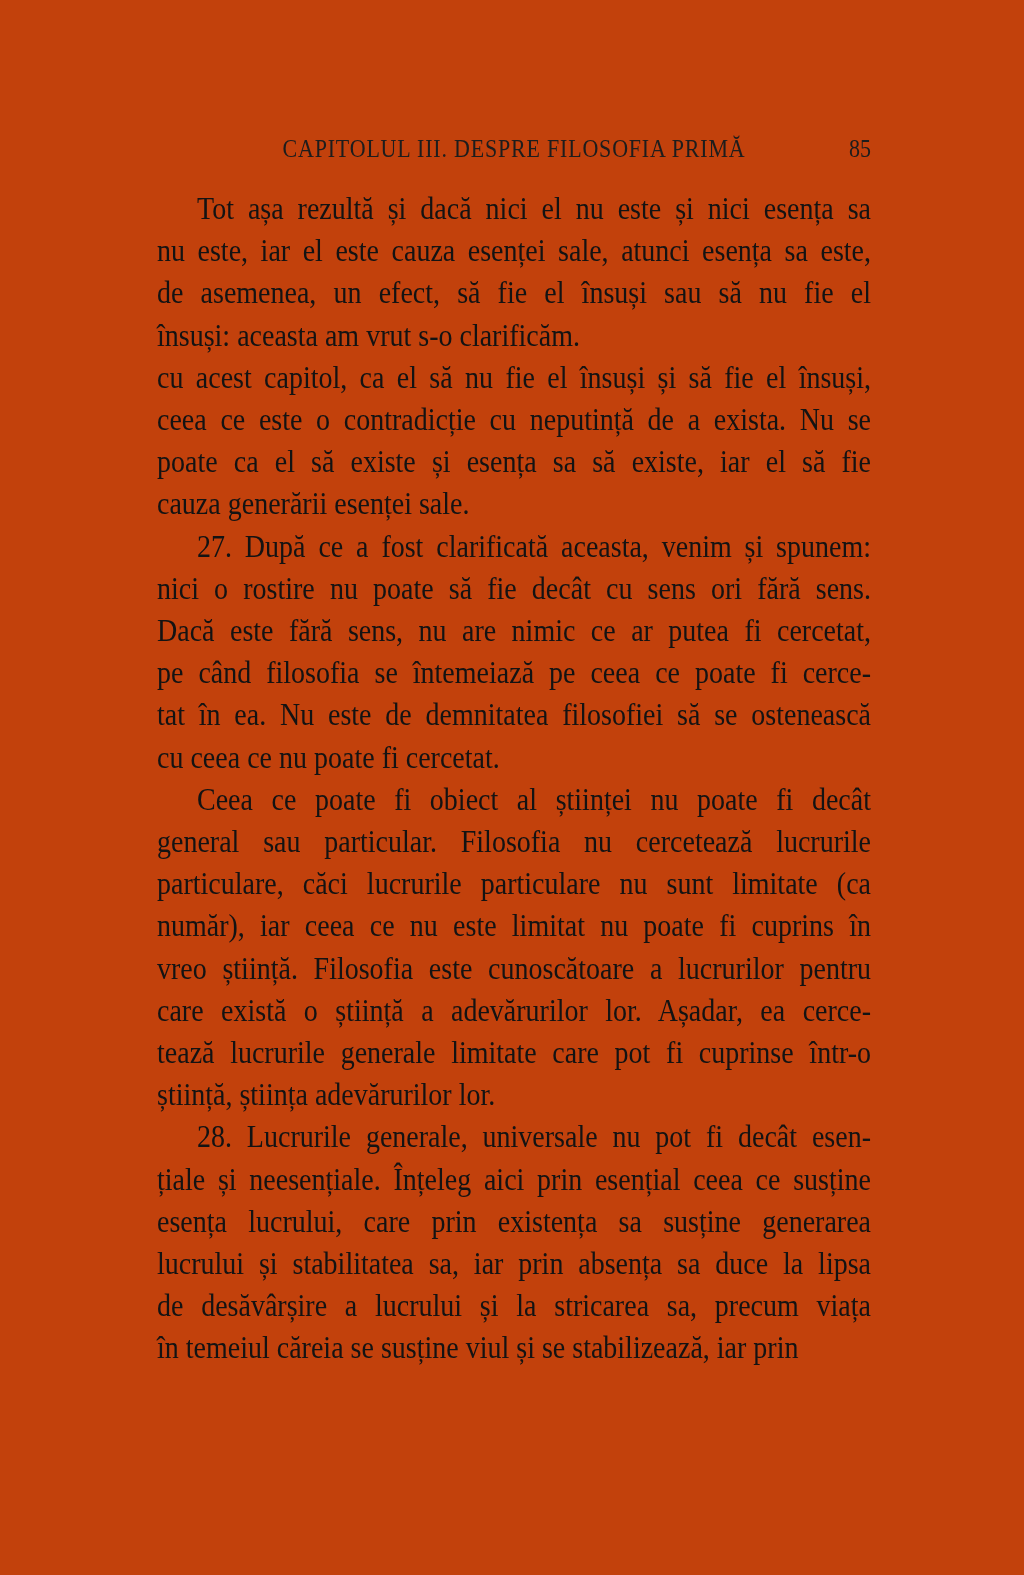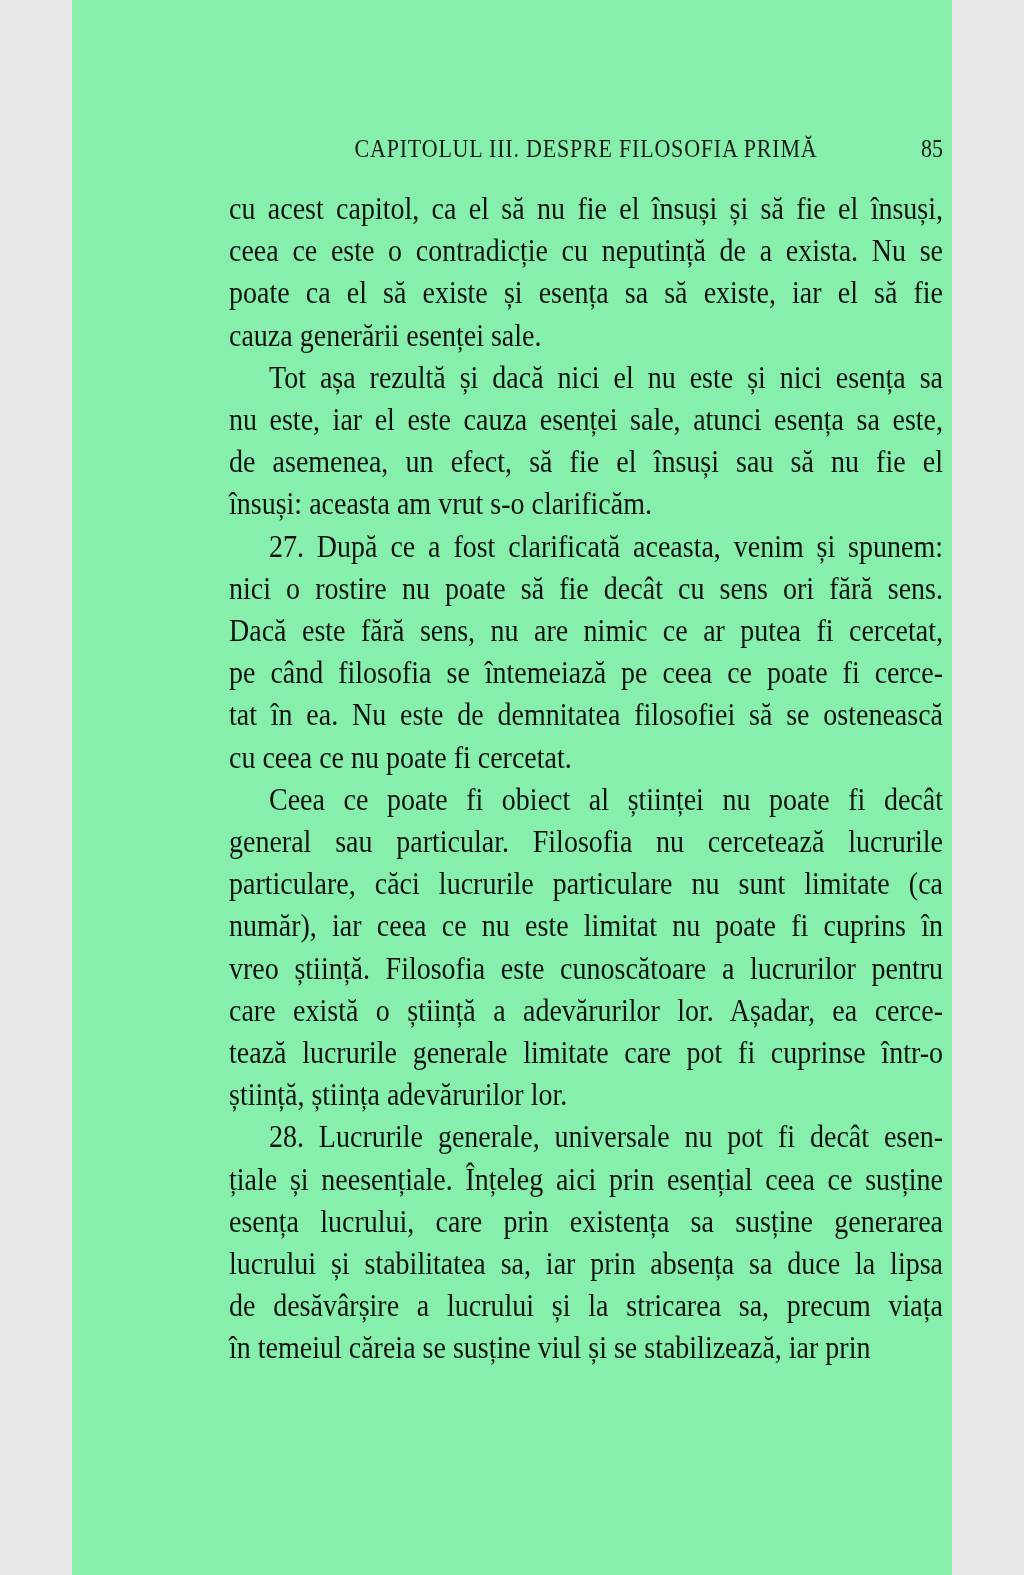--- a/index.html
+++ b/index.html
@@ -2,24 +2,24 @@
 <html lang="ro"><head>
 <meta charset="utf-8">
 <style>
   html, body {
     margin: 0;
     padding: 0;
     background: #e8e8e8;
   }
   .page {
     position: relative;
-    width: 880px;
+    width: 1024px;
     height: 1575px;
     margin: 0 auto;
-    background: #86efac;
+    background: #c2410c;
     color: #151515;
     font-family: "Liberation Serif", serif;
     overflow: hidden;
   }
   
   .running-header {
     position: absolute;
     top: 134px;
     left: 157px;
     width: 714px;
@@ -72,30 +72,30 @@
 <div class="page">
 
   <div class="running-header">
     <div class="header-title">CAPITOLUL III. DESPRE FILOSOFIA PRIMĂ</div>
     <div class="page-number">85</div>
   </div>
 
   <div class="page-body">
 
   <div class="paragraph">
+        <div class="line indent">Tot așa rezultă și dacă nici el nu este și nici esența sa</div>
+        <div class="line">nu este, iar el este cauza esenței sale, atunci esența sa este,</div>
+        <div class="line">de asemenea, un efect, să fie el însuși sau să nu fie el</div>
+        <div class="line last-line">însuși: aceasta am vrut s-o clarificăm.</div>
+      </div>
+      <div class="paragraph">
         <div class="line">cu acest capitol, ca el să nu fie el însuși și să fie el însuși,</div>
         <div class="line">ceea ce este o contradicție cu neputință de a exista. Nu se</div>
         <div class="line">poate ca el să existe și esența sa să existe, iar el să fie</div>
         <div class="line last-line">cauza generării esenței sale.</div>
-      </div>
-      <div class="paragraph">
-        <div class="line indent">Tot așa rezultă și dacă nici el nu este și nici esența sa</div>
-        <div class="line">nu este, iar el este cauza esenței sale, atunci esența sa este,</div>
-        <div class="line">de asemenea, un efect, să fie el însuși sau să nu fie el</div>
-        <div class="line last-line">însuși: aceasta am vrut s-o clarificăm.</div>
       </div>
       <div class="paragraph space-before">
         <div class="line indent">27. După ce a fost clarificată aceasta, venim și spunem:</div>
         <div class="line">nici o rostire nu poate să fie decât cu sens ori fără sens.</div>
         <div class="line">Dacă este fără sens, nu are nimic ce ar putea fi cercetat,</div>
         <div class="line">pe când filosofia se întemeiază pe ceea ce poate fi cerce-</div>
         <div class="line">tat în ea. Nu este de demnitatea filosofiei să se ostenească</div>
         <div class="line last-line">cu ceea ce nu poate fi cercetat.</div>
       </div>
       <div class="paragraph">

